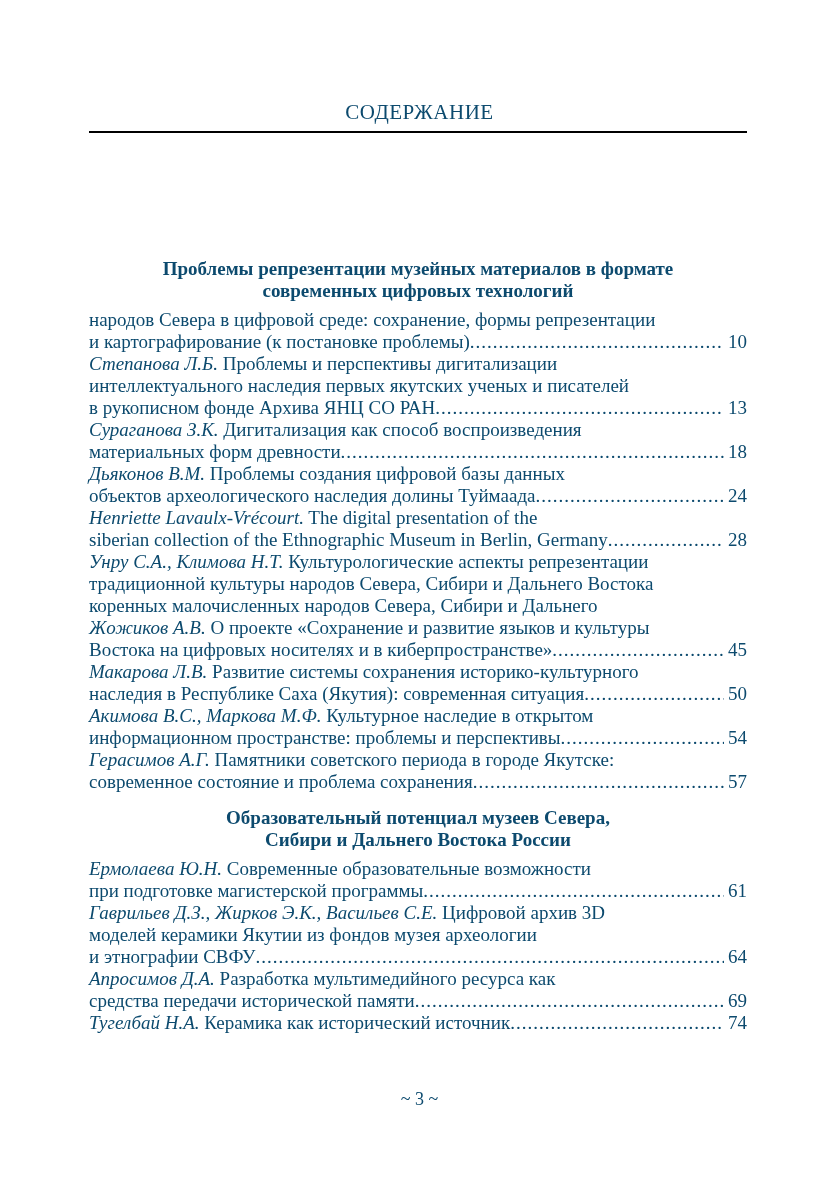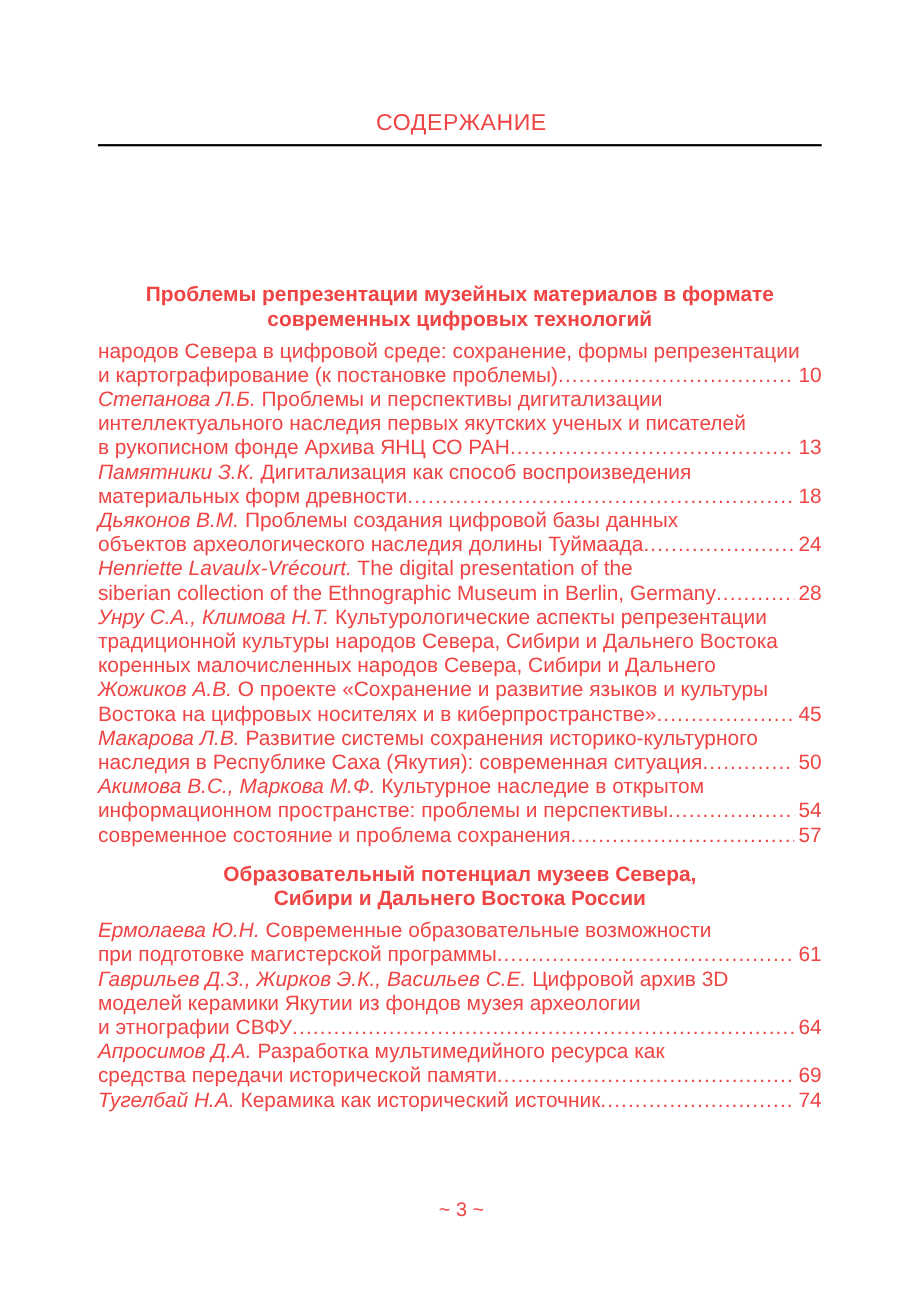--- a/index.html
+++ b/index.html
@@ -2,22 +2,22 @@
 <html><head>
 <meta charset="utf-8">
 <style>
   * { box-sizing: border-box; }
   html, body { margin: 0; padding: 0; background: #ffffff; }
   .sheet {
     position: relative;
     width: 839px;
     height: 1190px;
     background: #ffffff;
-    color: #ef4444;
-    font-family: Liberation Sans, sans-serif;
+    color: #0c4a6e;
+    font-family: Liberation Serif, serif;
     overflow: hidden;
   }
   .doc-title {
     position: absolute;
     top: 100px; left: 0; right: 0;
     text-align: center;
     font-size: 21px;
     letter-spacing: 0.5px;
   }
   .title-rule {
@@ -83,21 +83,21 @@
       <div class="entry">
         <div class="line"><span class="txt"><span class="author">Степанова Л.Б.</span> <span class="ttl">Проблемы и перспективы дигитализации</span></span></div>
         <div class="line"><span class="txt"><span class="ttl">интеллектуального наследия первых якутских ученых и писателей</span></span></div>
         <div class="line last">
           <span class="txt"><span class="ttl">в рукописном фонде Архива ЯНЦ СО РАН</span></span>
           <span class="fill"></span>
           <span class="pg">13</span>
         </div>
       </div>
       <div class="entry">
-        <div class="line"><span class="txt"><span class="author">Памятники З.К.</span> <span class="ttl">Дигитализация как способ воспроизведения</span></span></div>
+        <div class="line"><span class="txt"><span class="author">Сураганова З.К.</span> <span class="ttl">Дигитализация как способ воспроизведения</span></span></div>
         <div class="line last">
           <span class="txt"><span class="ttl">материальных форм древности</span></span>
           <span class="fill"></span>
           <span class="pg">18</span>
         </div>
       </div>
       <div class="entry">
         <div class="line"><span class="txt"><span class="author">Дьяконов В.М.</span> <span class="ttl">Проблемы создания цифровой базы данных</span></span></div>
         <div class="line last">
           <span class="txt"><span class="ttl">объектов археологического наследия долины Туймаада</span></span>
@@ -136,20 +136,21 @@
       </div>
       <div class="entry">
         <div class="line"><span class="txt"><span class="author">Акимова В.С., Маркова М.Ф.</span> <span class="ttl">Культурное наследие в открытом</span></span></div>
         <div class="line last">
           <span class="txt"><span class="ttl">информационном пространстве: проблемы и перспективы</span></span>
           <span class="fill"></span>
           <span class="pg">54</span>
         </div>
       </div>
       <div class="entry">
+        <div class="line"><span class="txt"><span class="author">Герасимов А.Г.</span> <span class="ttl">Памятники советского периода в городе Якутске:</span></span></div>
         <div class="line last">
           <span class="txt"><span class="ttl">современное состояние и проблема сохранения</span></span>
           <span class="fill"></span>
           <span class="pg">57</span>
         </div>
       </div>
       <div class="section-heading">
         <div class="heading-line">Образовательный потенциал музеев Севера,</div>
         <div class="heading-line">Сибири и Дальнего Востока России</div>
       </div>

